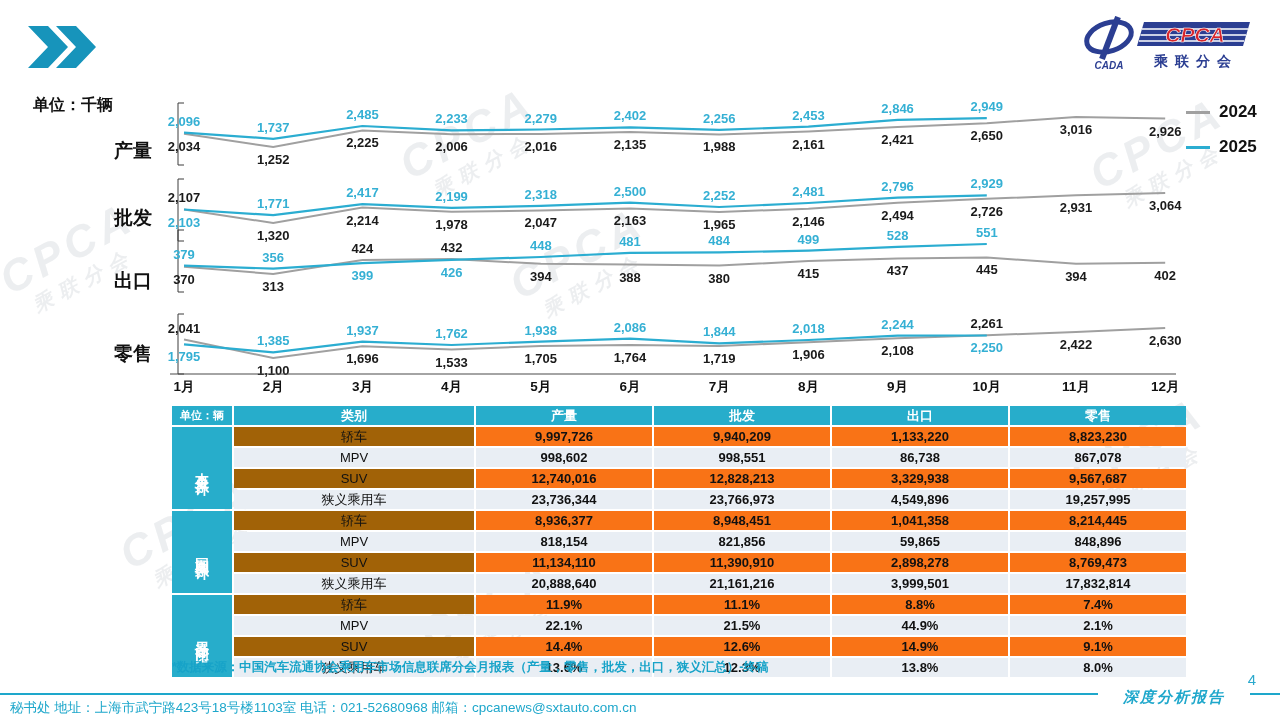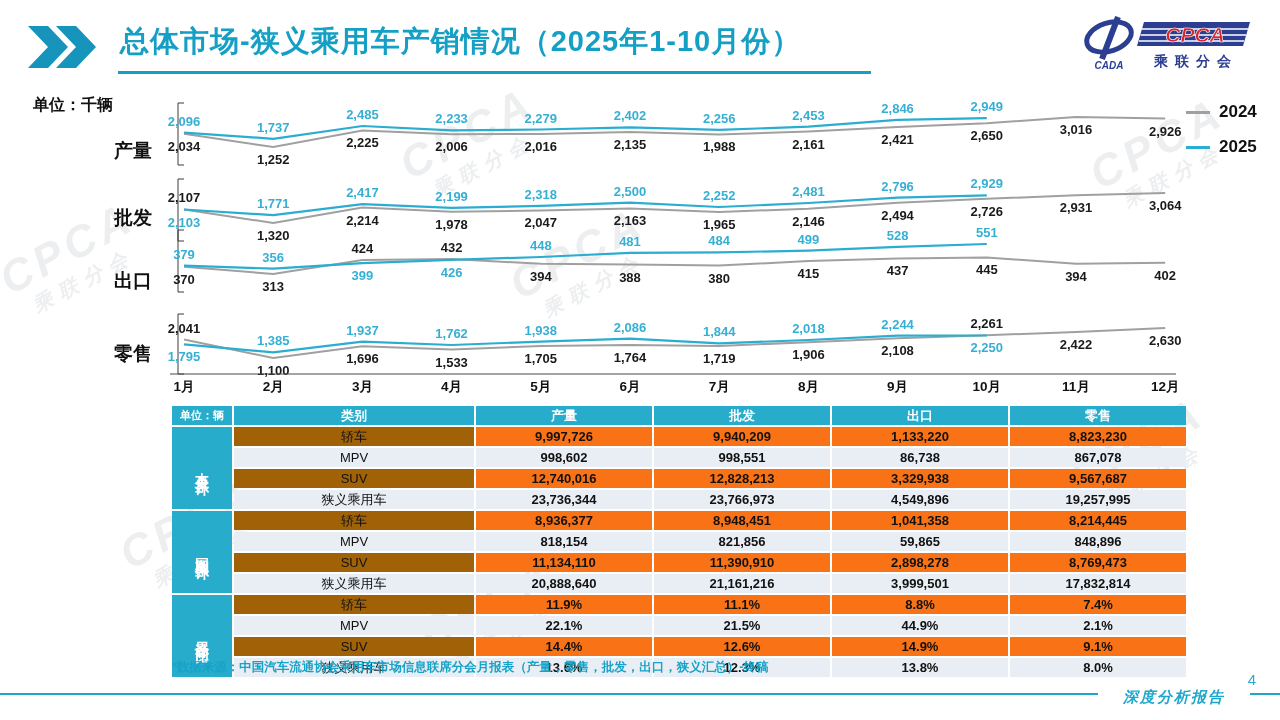--- a/index.html
+++ b/index.html
@@ -82,21 +82,20 @@
         <span class="wm-big">CPCA</span>
         <span class="wm-small">乘联分会</span>
       </div>
     </div>
 
   <div class="title-wrap">
     <div class="chevrons">
       <div class="chev"></div>
       <div class="chev"></div>
     </div>
-    <h1 class="page-title">总体市场-狭义乘用车产销情况（2025年1-10月份）</h1>
   </div>
 
   <div class="logo">
     <svg width="172" height="56" viewBox="0 0 172 56">
       <g>
         <ellipse cx="27" cy="21" rx="23" ry="14" fill="none" stroke="#2b3e92" stroke-width="5" transform="rotate(-18 27 21)"></ellipse>
         <path d="M36 1 L20 43" stroke="#2b3e92" stroke-width="6" fill="none"></path>
         <text x="27" y="53" font-size="10" font-weight="bold" font-style="italic" fill="#2b3e92" text-anchor="middle" font-family="Liberation Sans,sans-serif">CADA</text>
       </g>
       <g>
@@ -347,16 +346,17 @@
           <td class="num-cell">12.3%</td>
           <td class="num-cell">13.8%</td>
           <td class="num-cell">8.0%</td>
         </tr>
       </tbody>
   </table>
 
   <div class="footnote">*数据来源：中国汽车流通协会乘用车市场信息联席分会月报表（产量，零售，批发，出口，狭义汇总）-终稿</div>
 
   <div class="footer-line"></div>
+  <div class="footer-left">秘书处   地址：上海市武宁路423号18号楼1103室  电话：021-52680968   邮箱：cpcanews@sxtauto.com.cn</div>
   <div class="footer-right">深度分析报告</div>
   <div class="page-num">4</div>
 
 </div>
 
 </body></html>

